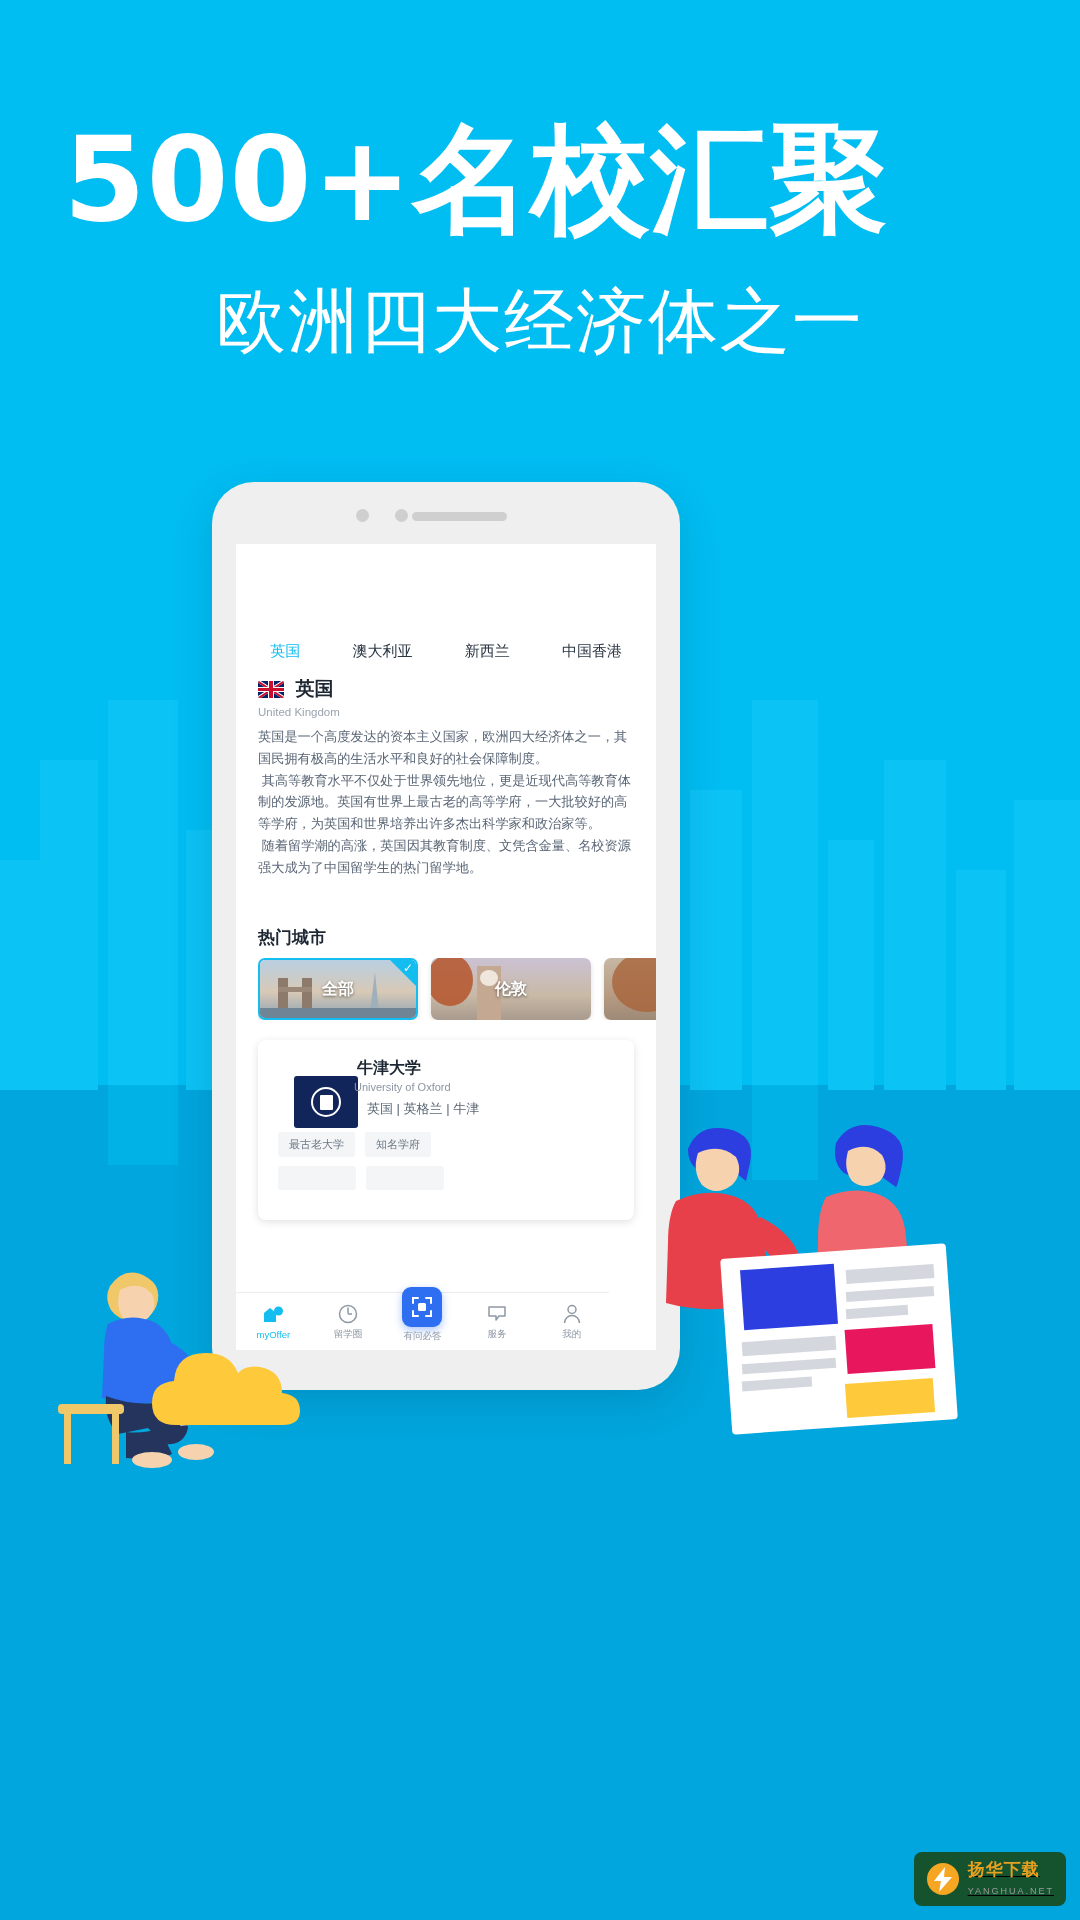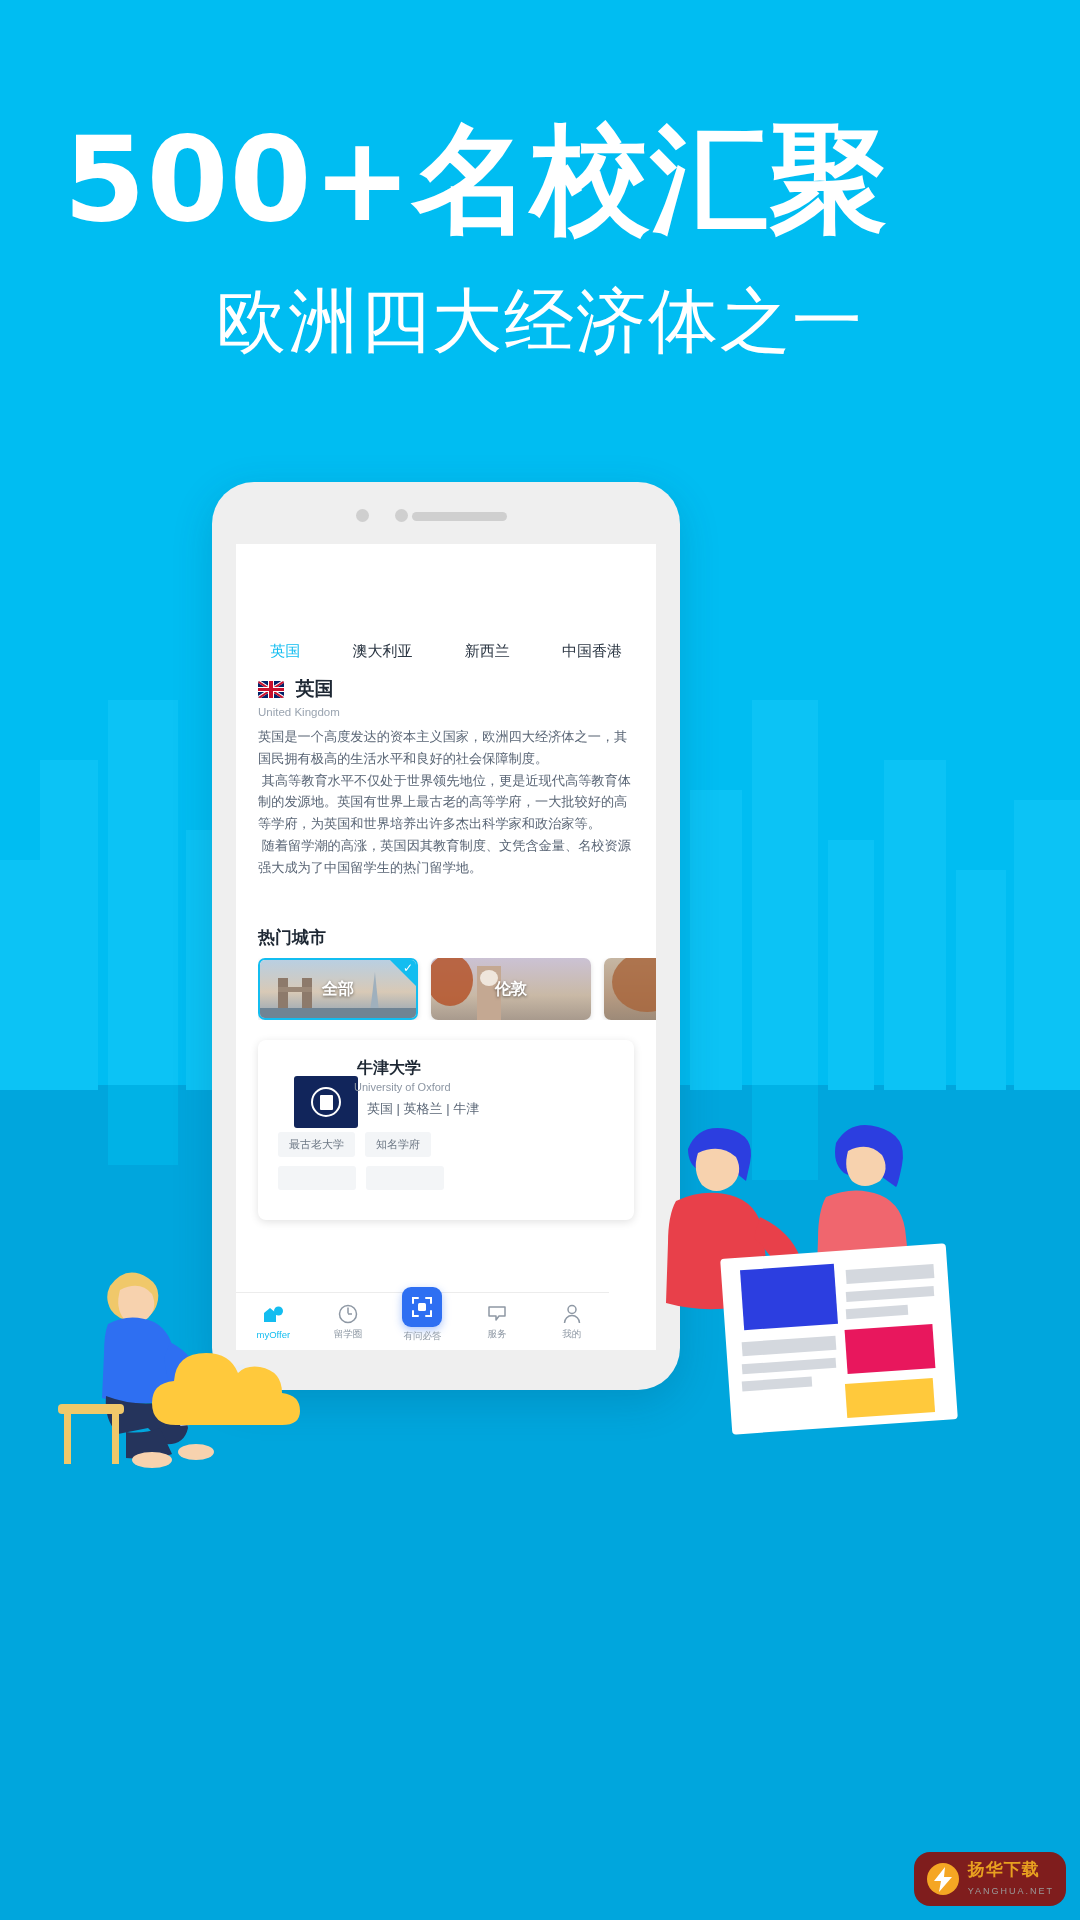--- a/index.html
+++ b/index.html
@@ -239,21 +239,21 @@
   
   #cloud { left:150px; top:1335px; width:160px; height:95px; }
 
   
   #couple { left:630px; top:1105px; width:420px; height:360px; }
 
   
   #watermark {
     position:absolute; right:14px; bottom:14px;
     display:flex; align-items:center; gap:8px;
-    background:#7f1d1d; padding:8px 12px; border-radius:16px;
+    background:#14532d; padding:8px 12px; border-radius:8px;text-decoration:underline;
   }
   #wm-logo { width:34px; height:34px; position:relative; }
   #wm-text { line-height:1.15; }
   #wm-cn { font-size:17px; font-weight:bold; color:#e8a020; letter-spacing:1px; }
   #wm-en { font-size:9px; color:#9b9b9b; letter-spacing:2px; }
 </style>
 </head>
 <body>
 
 <div id="bg-top"></div>

